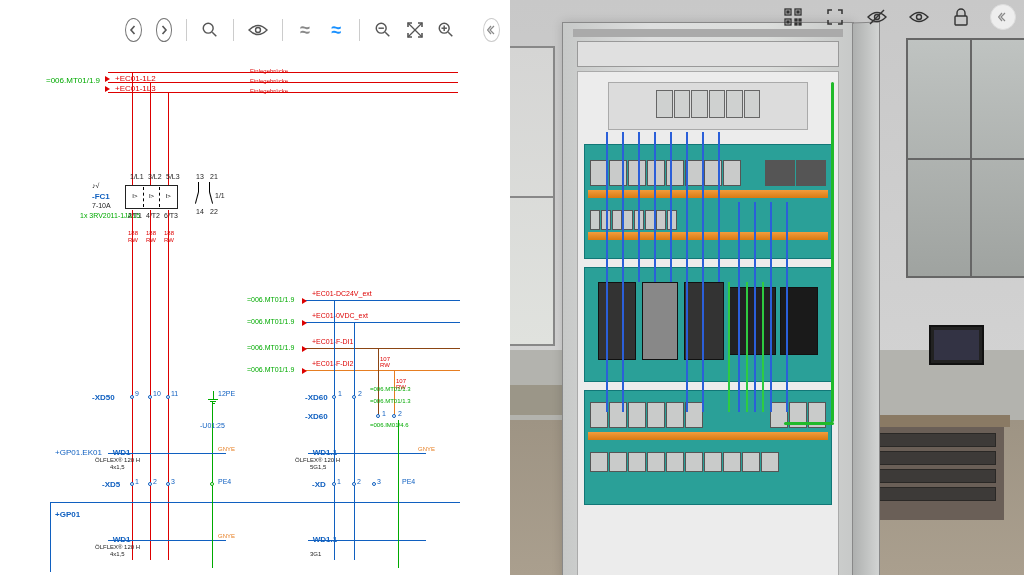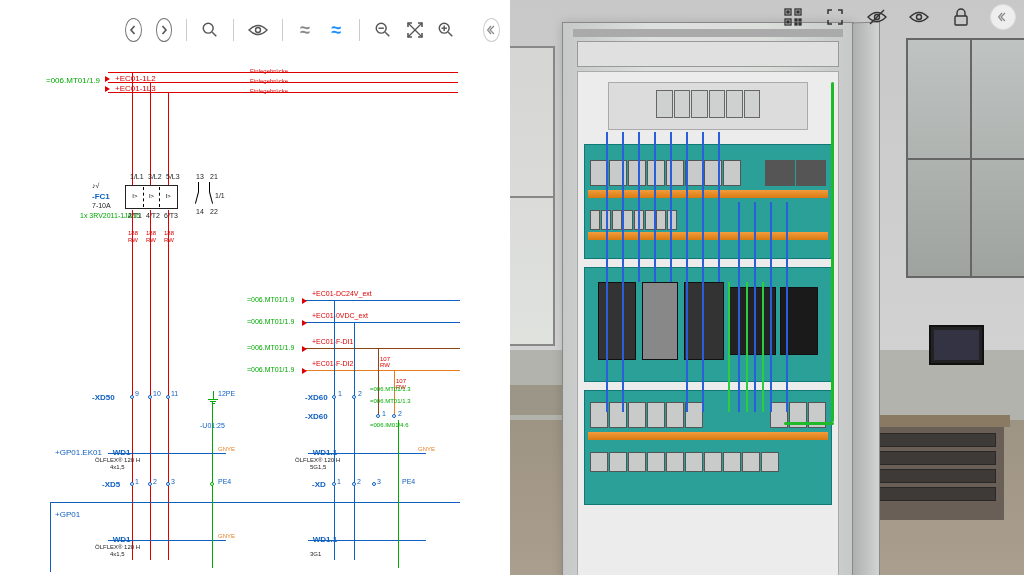--- a/index.html
+++ b/index.html
@@ -491,21 +491,21 @@
         <div class="sm-open-circle" style="left:332px;top:422px;"></div>
         <div class="lbl blue" style="left:337px;top:418px;font-size:7px;">1</div>
         <div class="sm-open-circle" style="left:352px;top:422px;"></div>
         <div class="lbl blue" style="left:357px;top:418px;font-size:7px;">2</div>
         <div class="sm-open-circle" style="left:372px;top:422px;"></div>
         <div class="lbl blue" style="left:377px;top:418px;font-size:7px;">3</div>
         <div class="lbl blue" style="left:402px;top:418px;font-size:7px;">PE4</div>
 
         <div class="wire blue h" style="left:50px;top:442px;width:410px;height:1px;"></div>
         <div class="wire blue v" style="left:50px;top:442px;height:70px;"></div>
-        <div class="lbl blue" style="left:55px;top:450px;font-weight:normal;">+GP01</div>
+        <div class="lbl blue" style="left:55px;top:450px;font-weight:bold;">+GP01</div>
 
         <div class="lbl blue" style="left:110px;top:475px;font-weight:bold;">-WD1</div>
         <div class="wire blue h" style="left:108px;top:480px;width:118px;"></div>
         <div class="lbl orange" style="left:218px;top:473px;font-size:6px;">GNYE</div>
         <div class="lbl black" style="left:95px;top:484px;font-size:6px;">ÖLFLEX® 120 H</div>
         <div class="lbl black" style="left:110px;top:491px;font-size:6px;">4x1,5</div>
 
         <div class="lbl blue" style="left:310px;top:475px;font-weight:bold;">-WD1.1</div>
         <div class="wire blue h" style="left:308px;top:480px;width:118px;"></div>
         <div class="lbl black" style="left:310px;top:491px;font-size:6px;">3G1</div>

